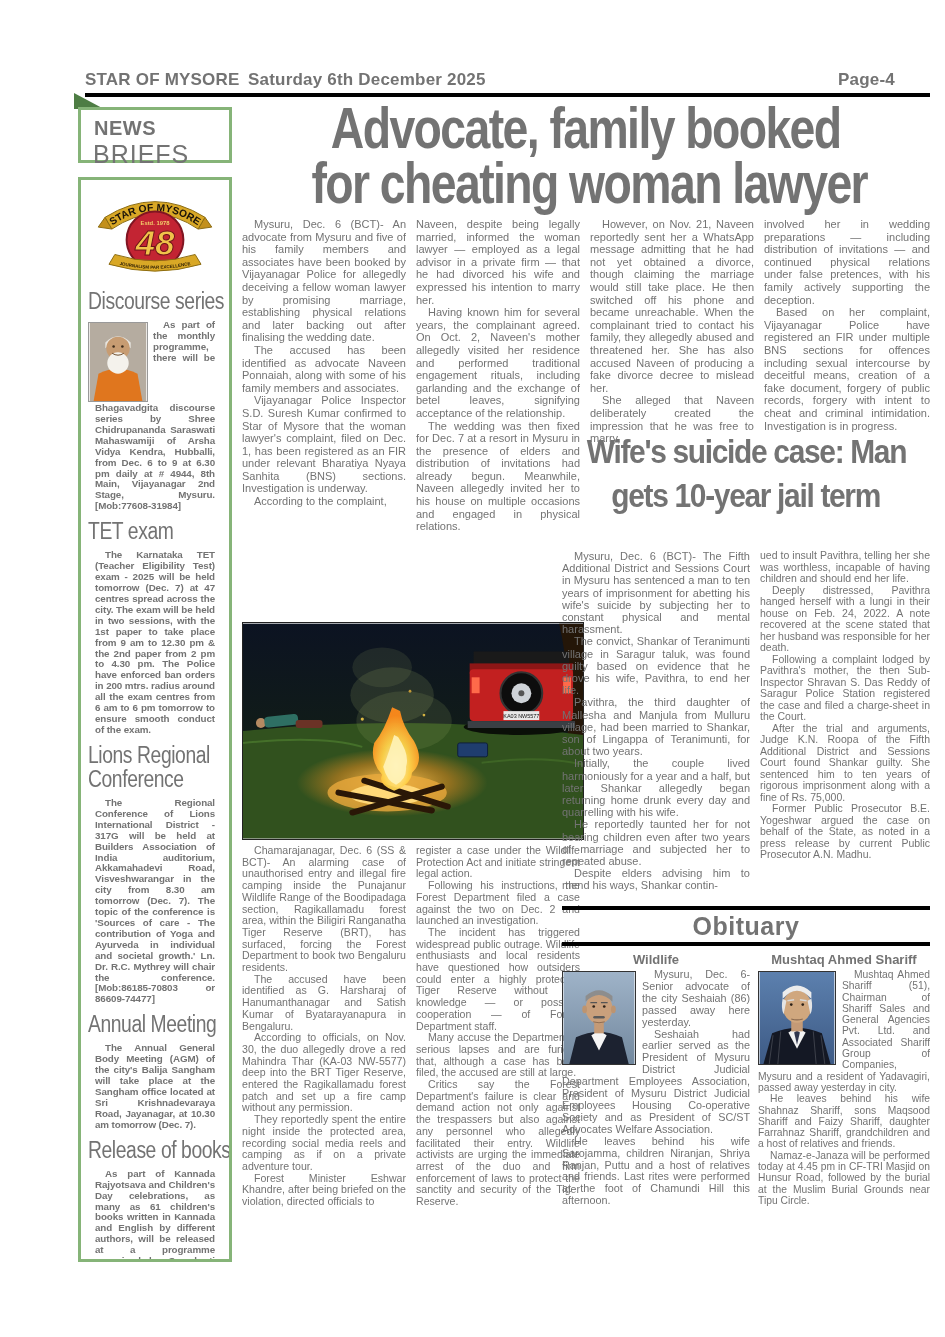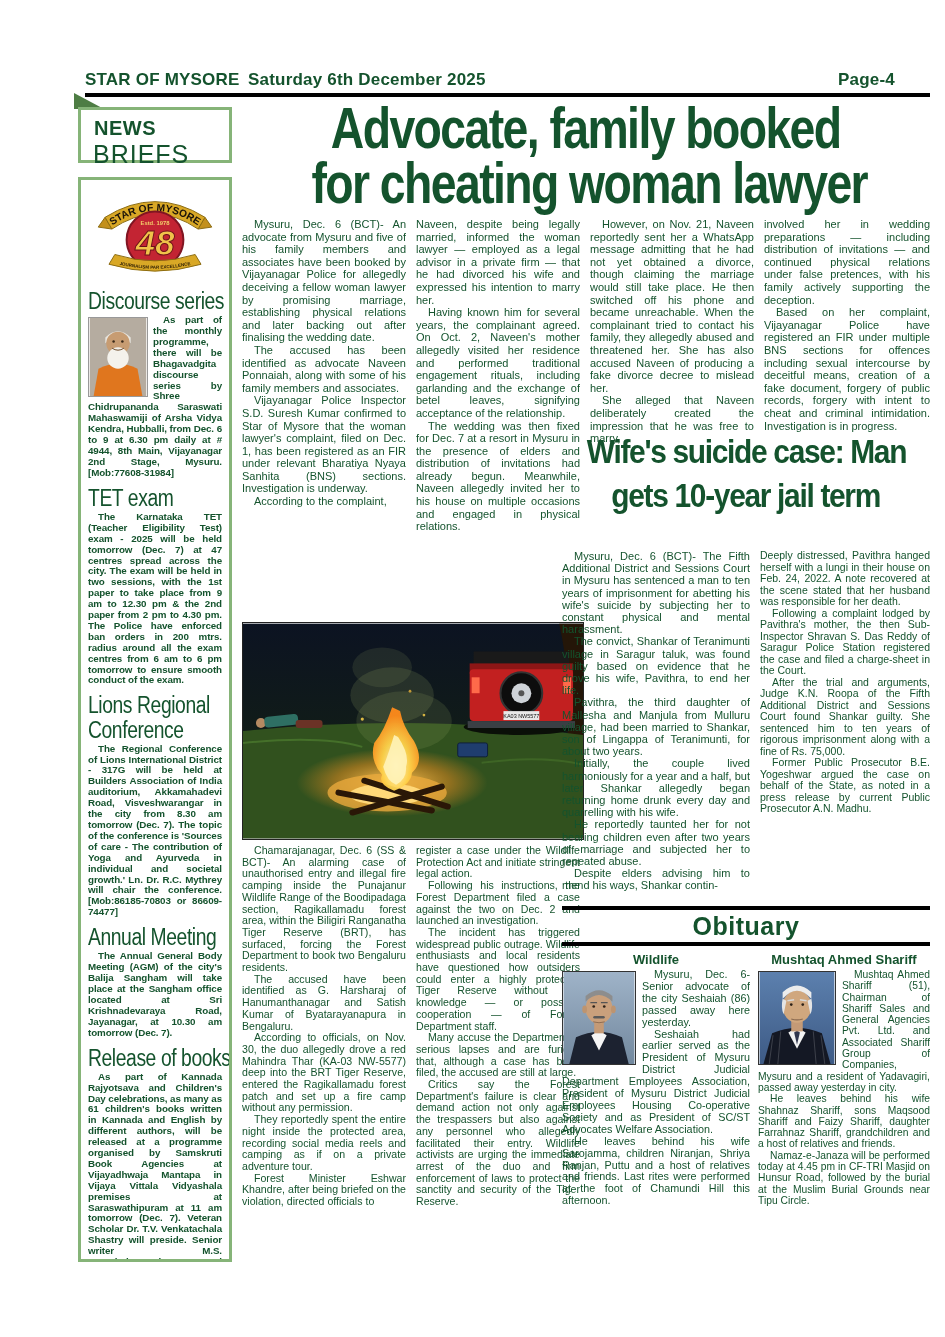--- a/index.html
+++ b/index.html
@@ -1,34 +1,34 @@
 <!DOCTYPE html>
 <html><head>
 <meta charset="utf-8">
 <style>
   html,body{margin:0;padding:0;background:#ffffff;}
   .page{position:relative;width:945px;height:1337px;background:#fff;
-        font-family:"Liberation Sans",sans-serif;color:#14532d;overflow:hidden;}
+        font-family:"Liberation Sans",sans-serif;color:#737373;overflow:hidden;}
   .abs{position:absolute;}
   
   .mast{font-size:17px;font-weight:bold;letter-spacing:.2px;}
   .hrule{background:#000;}
   
   .gbox{border:3px solid #86b478;background:#fff;box-sizing:border-box;}
   .fold{width:0;height:0;border-bottom:16px solid #4e7d44;border-right:30px solid transparent;}
   .nb1{font-size:20px;font-weight:bold;margin:7px 0 0 13px;letter-spacing:.5px;}
   .nb2{font-size:25px;font-weight:400;margin:0 0 0 12px;letter-spacing:1px;}
   .briefs{padding:3px 7px;overflow:hidden;}
   .logo-wrap{text-align:center;margin:1px 0 2px;}
   .sec-head{font-size:23px;font-weight:400;margin:7px 0 2px;line-height:1.05;}
   .sec-head span{display:inline-block;transform:scaleX(.84);transform-origin:0 50%;
                  white-space:pre;letter-spacing:-.5px;}
   .sec-body{font-size:9.8px;line-height:10.9px;font-weight:bold;text-align:justify;
             letter-spacing:-.1px;}
-  .sec-body p{margin:0;text-indent:10px;}
+  .sec-body p{margin:7px;text-indent:10px;}
   .swami{float:left;margin:2px 5px 1px 0;border:1px solid #999;}
   
   .hl{text-align:center;}
   .hl .ln{display:block;}
   .hl span.t{display:inline-block;white-space:pre;font-weight:bold;letter-spacing:-1.5px;
              transform-origin:50% 0;}
   .hl-main span.t{font-size:58px;line-height:55px;transform:scaleX(.80);letter-spacing:-2px;}
   .hl-sub1 span.t{font-size:30px;line-height:32px;transform:scaleX(.88);}
   .hl-sub2 span.t{font-size:34px;line-height:44px;transform:scaleX(.88);}
   
@@ -234,20 +234,21 @@
 
   <div class="col fs-c" style="left:562px;top:550px;width:188px;height:356px;">
       <p>Mysuru, Dec. 6 (BCT)- The Fifth Additional District and Sessions Court in Mysuru has sentenced a man to ten years of imprisonment for abetting his wife's suicide by subjecting her to constant physical and mental harassment.</p>
       <p>The convict, Shankar of Teranimunti village in Saragur taluk, was found guilty based on evidence that he drove his wife, Pavithra, to end her life.</p>
       <p>Pavithra, the third daughter of Mallesha and Manjula from Mulluru village, had been married to Shankar, son of Lingappa of Teranimunti, for about two years.</p>
       <p>Initially, the couple lived harmoniously for a year and a half, but later Shankar allegedly began returning home drunk every day and quarrelling with his wife.</p>
       <p>He reportedly taunted her for not bearing children even after two years of marriage and subjected her to repeated abuse.</p>
       <p>Despite elders advising him to mend his ways, Shankar contin-</p>
     </div>
   <div class="col fs-d cont" style="left:760px;top:550px;width:170px;height:356px;">
+      <p>ued to insult Pavithra, telling her she was worthless, incapable of having children and should end her life.</p>
       <p>Deeply distressed, Pavithra hanged herself with a lungi in their house on Feb. 24, 2022. A note recovered at the scene stated that her husband was responsible for her death.</p>
       <p>Following a complaint lodged by Pavithra's mother, the then Sub-Inspector Shravan S. Das Reddy of Saragur Police Station registered the case and filed a charge-sheet in the Court.</p>
       <p>After the trial and arguments, Judge K.N. Roopa of the Fifth Additional District and Sessions Court found Shankar guilty. She sentenced him to ten years of rigorous imprisonment along with a fine of Rs. 75,000.</p>
       <p>Former Public Prosecutor B.E. Yogeshwar argued the case on behalf of the State, as noted in a press release by current Public Prosecutor A.N. Madhu.</p>
     </div>
 
   <div class="abs bar" style="left:562px;top:906px;width:368px;"></div>
   <div class="abs ob-title" style="left:562px;top:911px;width:368px;">Obituary</div>
   <div class="abs bar" style="left:562px;top:942px;width:368px;"></div>
 

